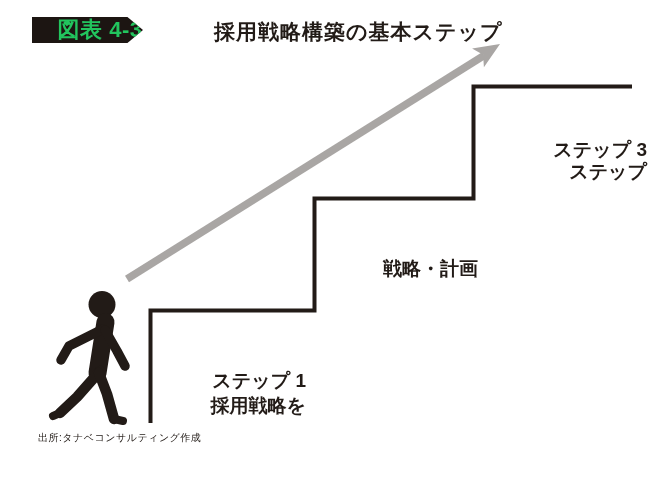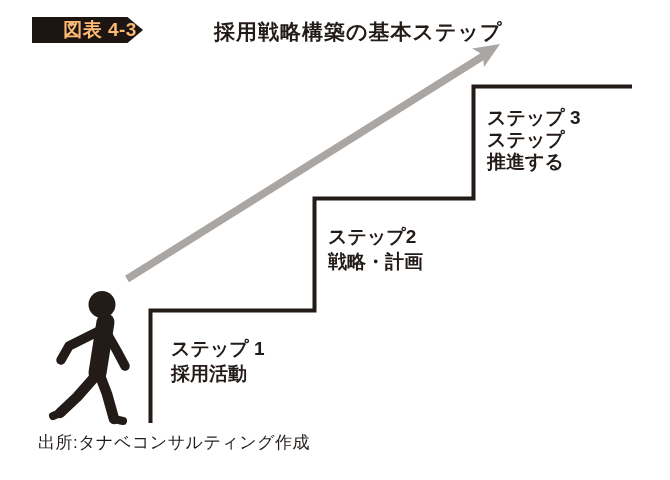--- a/index.html
+++ b/index.html
@@ -19,57 +19,58 @@
   .scene {
     position: absolute;
     left: 0; top: 0;
     width: 670px; height: 480px;
   }
   .badge {
     position: absolute;
     left: 32px; top: 17px;
     width: 111px; height: 26px;
     background: #1c1512;
-    color: #fdba74;
+    color: #22c55e;
     clip-path: polygon(0 0, 86% 0, 100% 50%, 86% 100%, 0 100%);
     display: flex;
     align-items: center;
     justify-content: center;
     padding-right: 15px;
     font-weight: bold;
-    font-size: 19px;
+    font-size: 22px;
     letter-spacing: 0.5px;
     white-space: nowrap;
     padding-left: 40px;
   }
   .fig-title {
     position: absolute;
     left: 167px; top: 18px;
     font-size: 21px;
     font-weight: bold;
     letter-spacing: 1px;
     white-space: nowrap;
     margin-left: 47px;
   }
   .step-label {
     position: absolute;
-    text-align: left;
+    text-align: right;
     font-weight: bold;
     font-size: 19px;
     line-height: 25px;
     white-space: nowrap;
+    margin-top: 32px;
   }
   .step-label span { display: block; }
-  .step-label.s1 { left: 171px; top: 336px; width: 150px; }
+  .step-label.s1 { left: 156px; top: 336px; width: 150px; }
   .step-label.s2 { left: 328px; top: 224px; width: 150px; }
   .step-label.s3 { left: 487px; top: 107px; width: 160px; line-height: 22px; }
   .source {
     position: absolute;
     left: 38px; top: 431px;
-    font-size: 17px;
+    font-size: 10px;
     letter-spacing: 0.5px;
     white-space: nowrap;
     text-align: center;
   }
 </style>
 </head>
 <body>
 
 <div class="canvas">
 
@@ -96,29 +97,27 @@
     </g>
   </svg>
 
   <div class="badge">
     <span>図表 4-3</span>
   </div>
   <div class="fig-title">採用戦略構築の基本ステップ</div>
 
   <div class="step-label s1">
     <span>ステップ 1</span>
-    <span>採用活動</span>
+    <span>採用戦略を</span>
   </div>
 
   <div class="step-label s2">
-    <span>ステップ2</span>
     <span>戦略・計画</span>
   </div>
 
   <div class="step-label s3">
     <span>ステップ 3</span>
     <span>ステップ</span>
-    <span>推進する</span>
   </div>
 
   <div class="source">出所:タナベコンサルティング作成</div>
 
 </div>
 
 </body></html>

